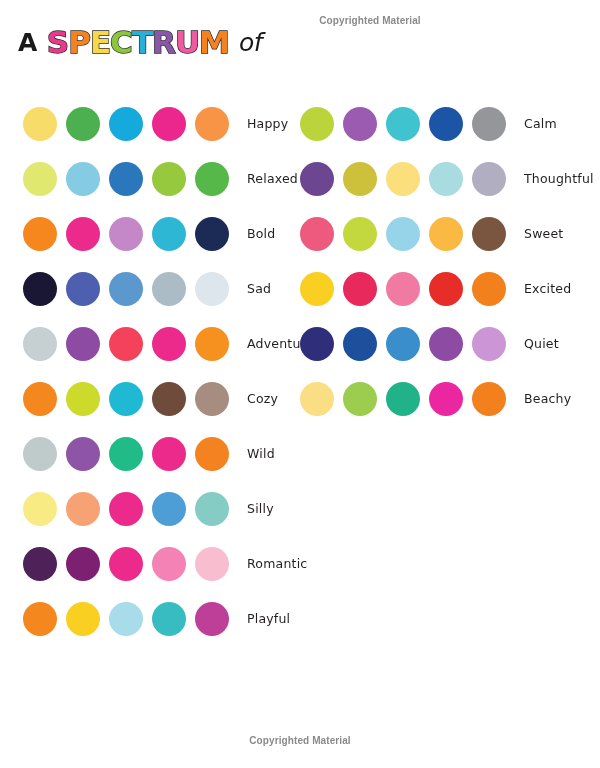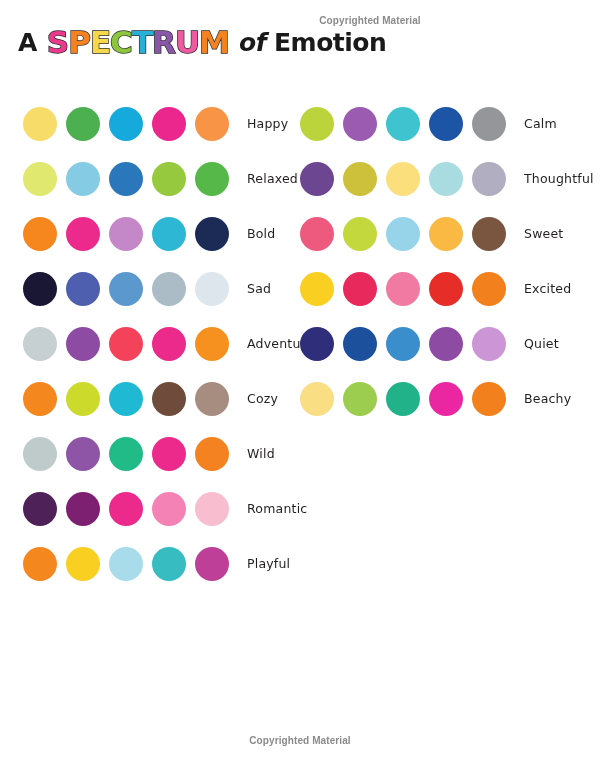--- a/index.html
+++ b/index.html
@@ -113,23 +113,22 @@
       <span style="color: rgb(232, 57, 139);">S</span>
       <span style="color: rgb(245, 130, 32);">P</span>
       <span style="color: rgb(249, 215, 74);">E</span>
       <span style="color: rgb(140, 198, 63);">C</span>
       <span style="color: rgb(41, 176, 214);">T</span>
       <span style="color: rgb(138, 86, 168);">R</span>
       <span style="color: rgb(239, 91, 161);">U</span>
       <span style="color: rgb(245, 130, 32);">M</span>
     </span>
   <span class="t-gap"></span>
-  <span class="t-plain" style="font-style:italic;font-weight:700;">of</span>
+  <span class="t-plain" style="font-style:italic;font-weight:400;">of</span>
   <span class="t-gap"></span>
-  <span class="t-plain">Emotion</span>
 </div>
 
 <div class="grid">
   <div class="col col-left">
       <div class="row">
         <div class="swatches">
           <div class="dot" style="background: rgb(247, 220, 106);"></div>
           <div class="dot" style="background: rgb(76, 175, 80);"></div>
           <div class="dot" style="background: rgb(21, 169, 220);"></div>
           <div class="dot" style="background: rgb(235, 38, 141);"></div>
@@ -192,20 +191,30 @@
           <div class="dot" style="background: rgb(191, 202, 203);"></div>
           <div class="dot" style="background: rgb(142, 85, 166);"></div>
           <div class="dot" style="background: rgb(32, 187, 135);"></div>
           <div class="dot" style="background: rgb(236, 42, 139);"></div>
           <div class="dot" style="background: rgb(245, 130, 32);"></div>
         </div>
         <div class="row-label">Wild</div>
       </div>
       <div class="row">
         <div class="swatches">
+          <div class="dot" style="background: rgb(249, 235, 132);"></div>
+          <div class="dot" style="background: rgb(247, 162, 117);"></div>
+          <div class="dot" style="background: rgb(236, 42, 139);"></div>
+          <div class="dot" style="background: rgb(77, 158, 215);"></div>
+          <div class="dot" style="background: rgb(133, 205, 196);"></div>
+        </div>
+        <div class="row-label">Silly</div>
+      </div>
+      <div class="row">
+        <div class="swatches">
           <div class="dot" style="background: rgb(78, 34, 88);"></div>
           <div class="dot" style="background: rgb(126, 32, 114);"></div>
           <div class="dot" style="background: rgb(236, 42, 139);"></div>
           <div class="dot" style="background: rgb(245, 130, 181);"></div>
           <div class="dot" style="background: rgb(249, 189, 208);"></div>
         </div>
         <div class="row-label">Romantic</div>
       </div>
       <div class="row">
         <div class="swatches">

